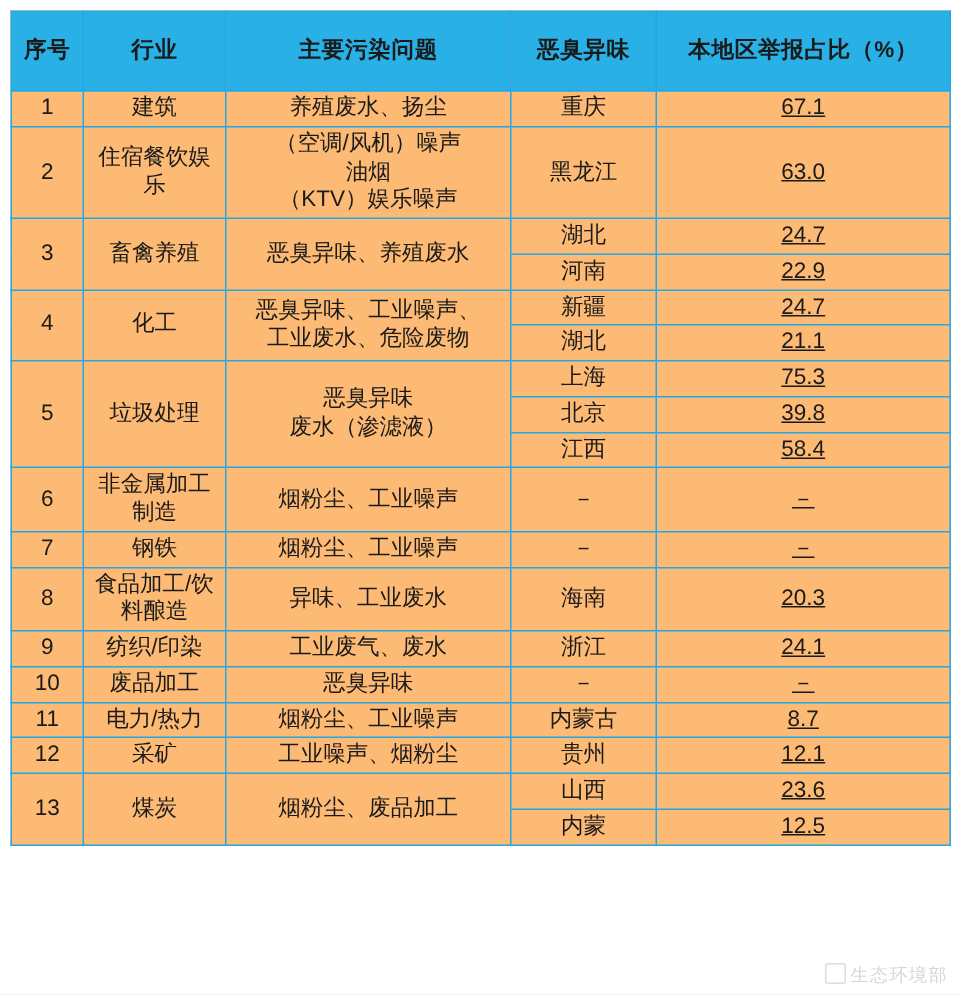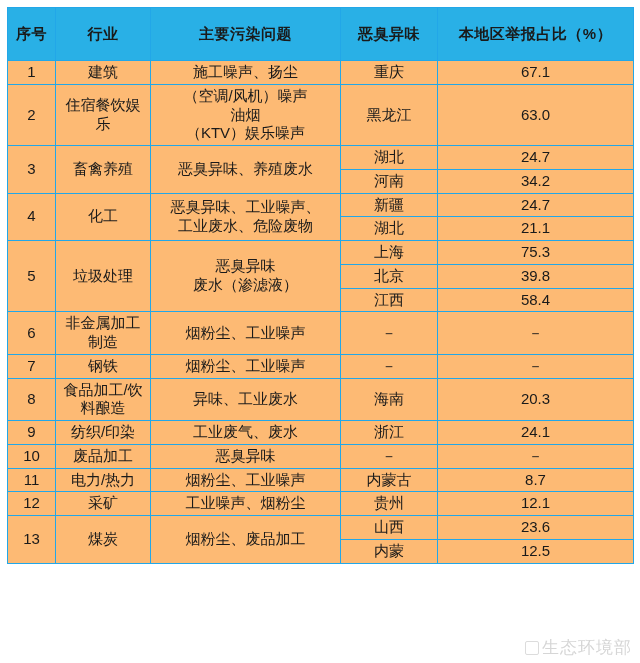--- a/index.html
+++ b/index.html
@@ -42,27 +42,27 @@
   col.c-idx    { width: 48px; }
   col.c-ind    { width: 95px; }
   col.c-prob   { width: 190px; }
   col.c-reg    { width: 97px; }
   col.c-pct    { width: 196px; }
 
   td.idx { font-size: 15px; }
   td.ind { font-size: 15px; }
   td.prob { font-size: 15px; }
   td.reg { font-size: 15px; }
-  td.pct { font-size: 15px; }
+  td.pct { font-size: 15px; text-decoration: underline; }
 
   .watermark {
     position: absolute;
     right: 8px;
     bottom: 4px;
-    font-size: 17px;
+    font-size: 12px;
     color: #d6d6d6;
     letter-spacing: 1px;
     font-family: "Liberation Sans", sans-serif;
     user-select: none;
   }
   .watermark .wm-logo {
     display: inline-block;
     width: 12px;
     height: 12px;
     border: 1px solid #dcdcdc;
@@ -89,41 +89,41 @@
       <th>行业</th>
       <th>主要污染问题</th>
       <th>恶臭异味</th>
       <th>本地区举报占比（%）</th>
     </tr>
   </thead>
   <tbody id="tbody">
       <tr>
         <td class="idx" rowspan="1">1</td>
         <td class="ind" rowspan="1">建筑</td>
-        <td class="prob" rowspan="1">施工噪声、扬尘</td>
+        <td class="prob" rowspan="1">养殖废水、扬尘</td>
         <td class="reg">重庆</td>
         <td class="pct">67.1</td>
       </tr>
       <tr>
         <td class="idx" rowspan="1">2</td>
         <td class="ind" rowspan="1">住宿餐饮娱乐</td>
         <td class="prob" rowspan="1">（空调/风机）噪声<br>油烟<br>（KTV）娱乐噪声</td>
         <td class="reg">黑龙江</td>
         <td class="pct">63.0</td>
       </tr>
       <tr>
         <td class="idx" rowspan="2">3</td>
         <td class="ind" rowspan="2">畜禽养殖</td>
         <td class="prob" rowspan="2">恶臭异味、养殖废水</td>
         <td class="reg">湖北</td>
         <td class="pct">24.7</td>
       </tr>
       <tr>
         <td class="reg">河南</td>
-        <td class="pct">34.2</td>
+        <td class="pct">22.9</td>
       </tr>
       <tr>
         <td class="idx" rowspan="2">4</td>
         <td class="ind" rowspan="2">化工</td>
         <td class="prob" rowspan="2">恶臭异味、工业噪声、<br>工业废水、危险废物</td>
         <td class="reg">新疆</td>
         <td class="pct">24.7</td>
       </tr>
       <tr>
         <td class="reg">湖北</td>

